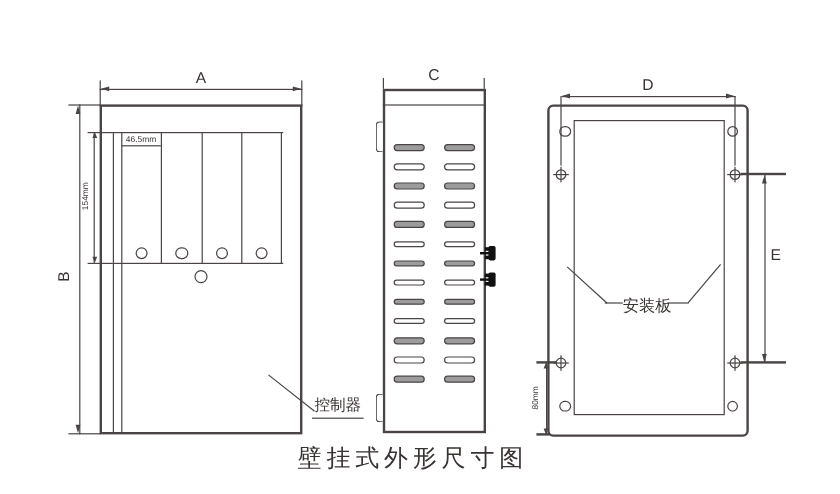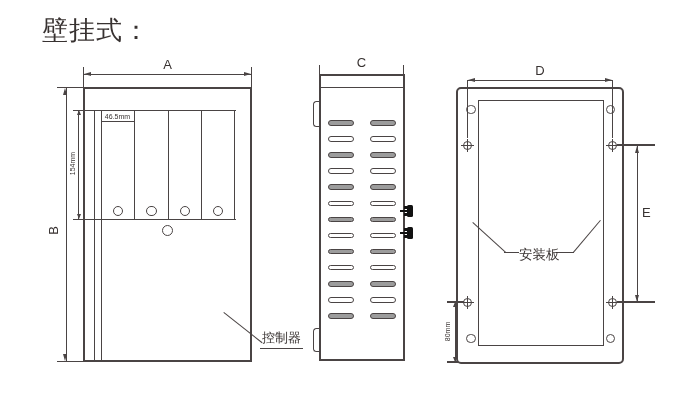--- a/index.html
+++ b/index.html
@@ -50,21 +50,20 @@
   .knob .f2{position:absolute;left:3.5px;top:8.4px;width:5px;height:2.6px;background:#111;}
   .title{position:absolute;left:42px;top:13px;font-size:26px;letter-spacing:1px;color:var(--text);}
   .caption{position:absolute;left:344px;top:368px;transform:translateX(-50%);
     font-size:20px;letter-spacing:4px;white-space:nowrap;color:var(--text);}
 </style>
 </head>
 <body>
 
 <div class="canvas">
 
-  <div class="title">壁挂式：</div>
 
   <div class="group">
 
     <div class="box" style="left:83px;top:87px;width:169px;height:275px;"></div>
 
     <div class="vline" style="left:93.5px;top:110px;height:251px;"></div>
     <div class="vline" style="left:100.5px;top:110px;height:251px;"></div>
 
     <div class="hline" style="left:93.5px;top:110px;width:142px;"></div>
     <div class="hline" style="left:93.5px;top:218.5px;width:142px;"></div>
@@ -195,14 +194,15 @@
     <div class="arr sm d" style="left:453.1px;top:357px;"></div>
     <div class="mmlabel rot" style="left:434px;top:328px;width:26px;text-align:center;">80mm</div>
 
     <div class="leader" style="left:473px;top:221.5px;width:44.7px;transform:rotate(42.3deg);"></div>
     <div class="hline" style="left:504px;top:251.6px;width:15px;height:1.4px;"></div>
     <div class="leader" style="left:573px;top:252px;width:42px;transform:rotate(-49.8deg);"></div>
     <div class="hline" style="left:556px;top:251.6px;width:18px;height:1.4px;"></div>
     <div class="abs" style="left:519px;top:246px;font-size:13.5px;white-space:nowrap;">安装板</div>
   </div>
 
+  <div class="caption">壁挂式外形尺寸图</div>
 
 </div>
 
 </body></html>

